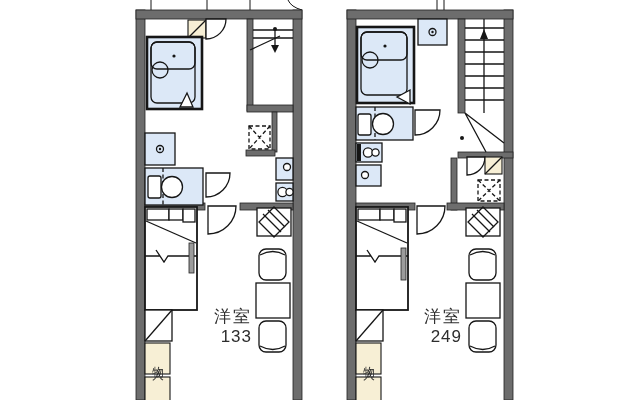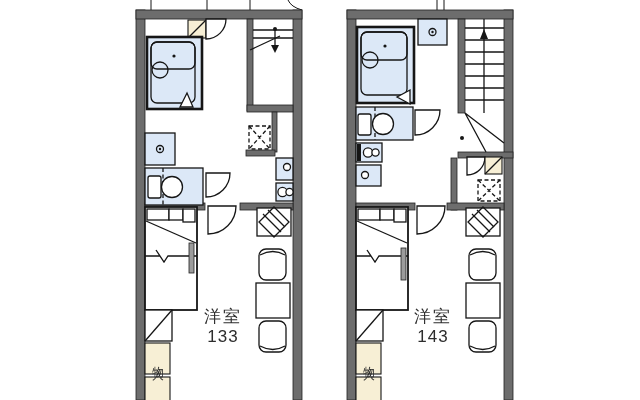--- a/index.html
+++ b/index.html
@@ -12,21 +12,21 @@
   .thin{stroke-width:1;}
   .fx {fill:#dce8f7;stroke:#161616;stroke-width:1.3;}
   .thick{stroke-width:2.6;}
   .wh {fill:#ffffff;stroke:#161616;stroke-width:1.3;}
   .cr {fill:#f7efd5;stroke:#161616;stroke-width:1.1;}
   .ds {stroke-dasharray:4 2.5;}
   .dot{fill:#161616;stroke:none;}
   .bar{fill:#9c9c9c;stroke:#222;stroke-width:0.8;}
   .rm {stroke-width:1.8;}
   
-  .room-label{position:absolute;width:58px;text-align:center;color:#2d2d2d;
+  .room-label{position:absolute;width:58px;text-align:right;color:#2d2d2d;
               font-size:17px;line-height:1.2;}
   .room-label .kanji{letter-spacing:2px;display:block;}
   .room-label .num{letter-spacing:1px;display:block;}
   .st-label{position:absolute;display:flex;align-items:center;justify-content:center;
             color:#2d2d2d;font-size:11.5px;writing-mode:vertical-rl;text-orientation:upright;
             letter-spacing:2px;}
 </style>
 </head>
 <body>
 
@@ -212,20 +212,20 @@
     </g>
   </g>
 </svg>
 
 <div class="room-label" style="left:194px;top:307px;">
   <span class="kanji">洋室</span>
   <span class="num">133</span>
 </div>
 <div class="room-label" style="left:404px;top:307px;">
   <span class="kanji">洋室</span>
-  <span class="num">143</span>
+  <span class="num">249</span>
 </div>
 
 <div class="st-label" style="left:145px;top:343px;width:25px;height:31px;">物入</div>
 <div class="st-label" style="left:145px;top:377px;width:25px;height:31px;">物入</div>
 <div class="st-label" style="left:356px;top:343px;width:25px;height:31px;">物入</div>
 <div class="st-label" style="left:356px;top:377px;width:25px;height:31px;">物入</div>
 </div>
 
 </body></html>

